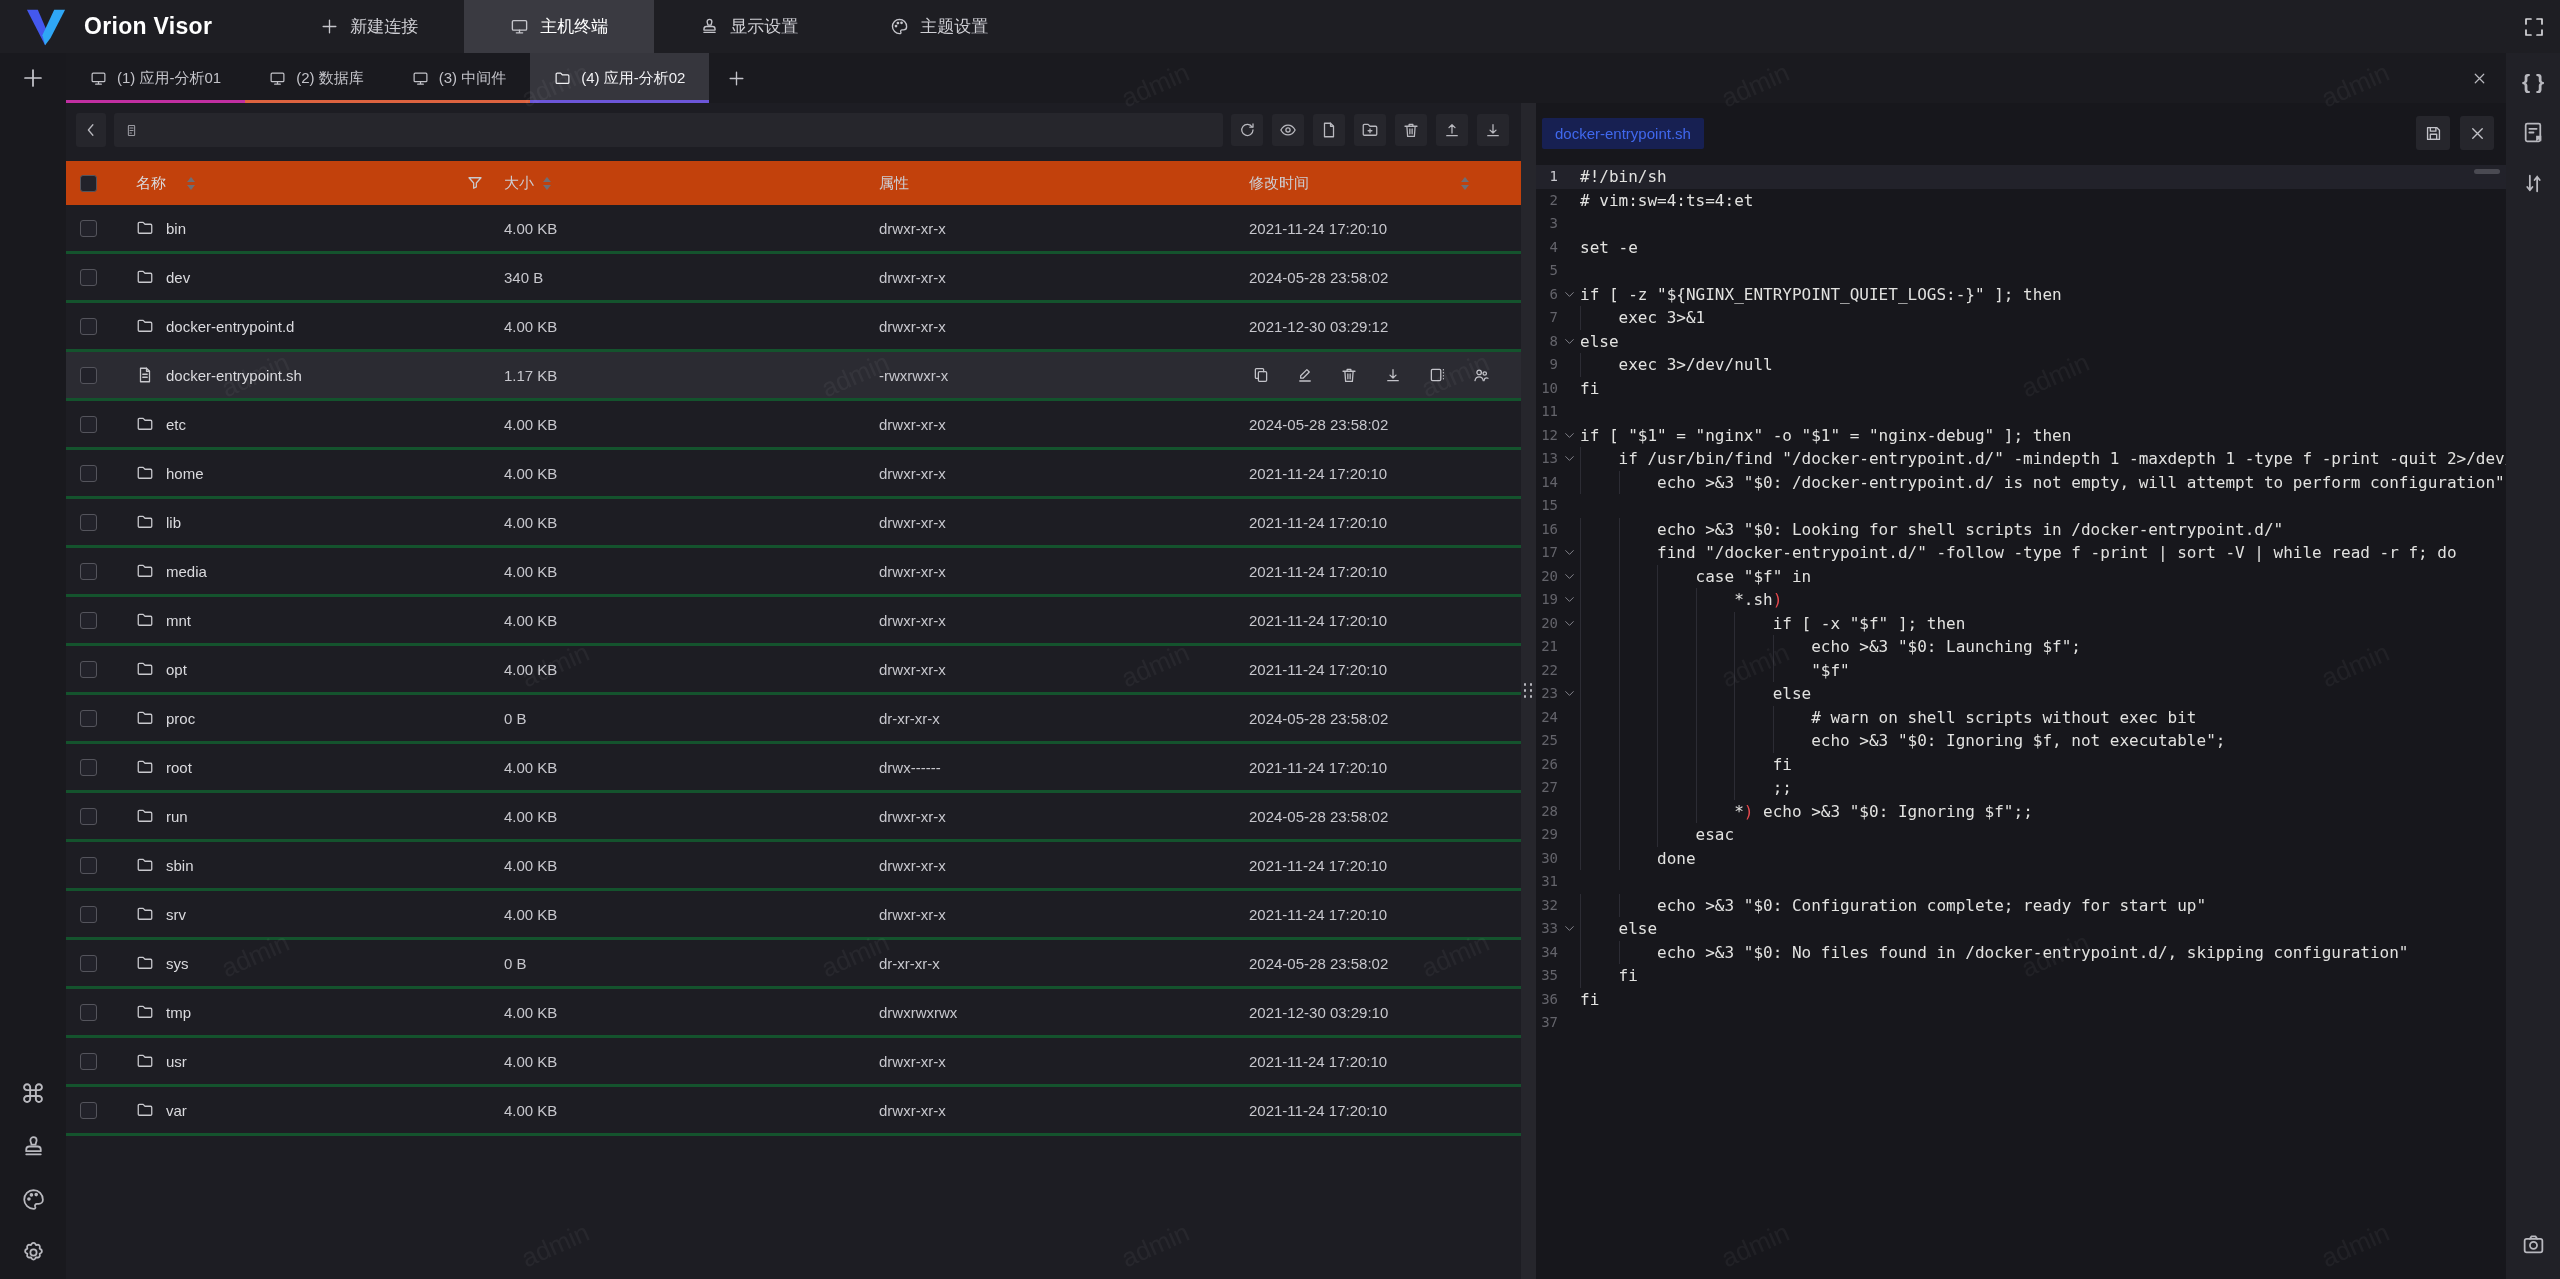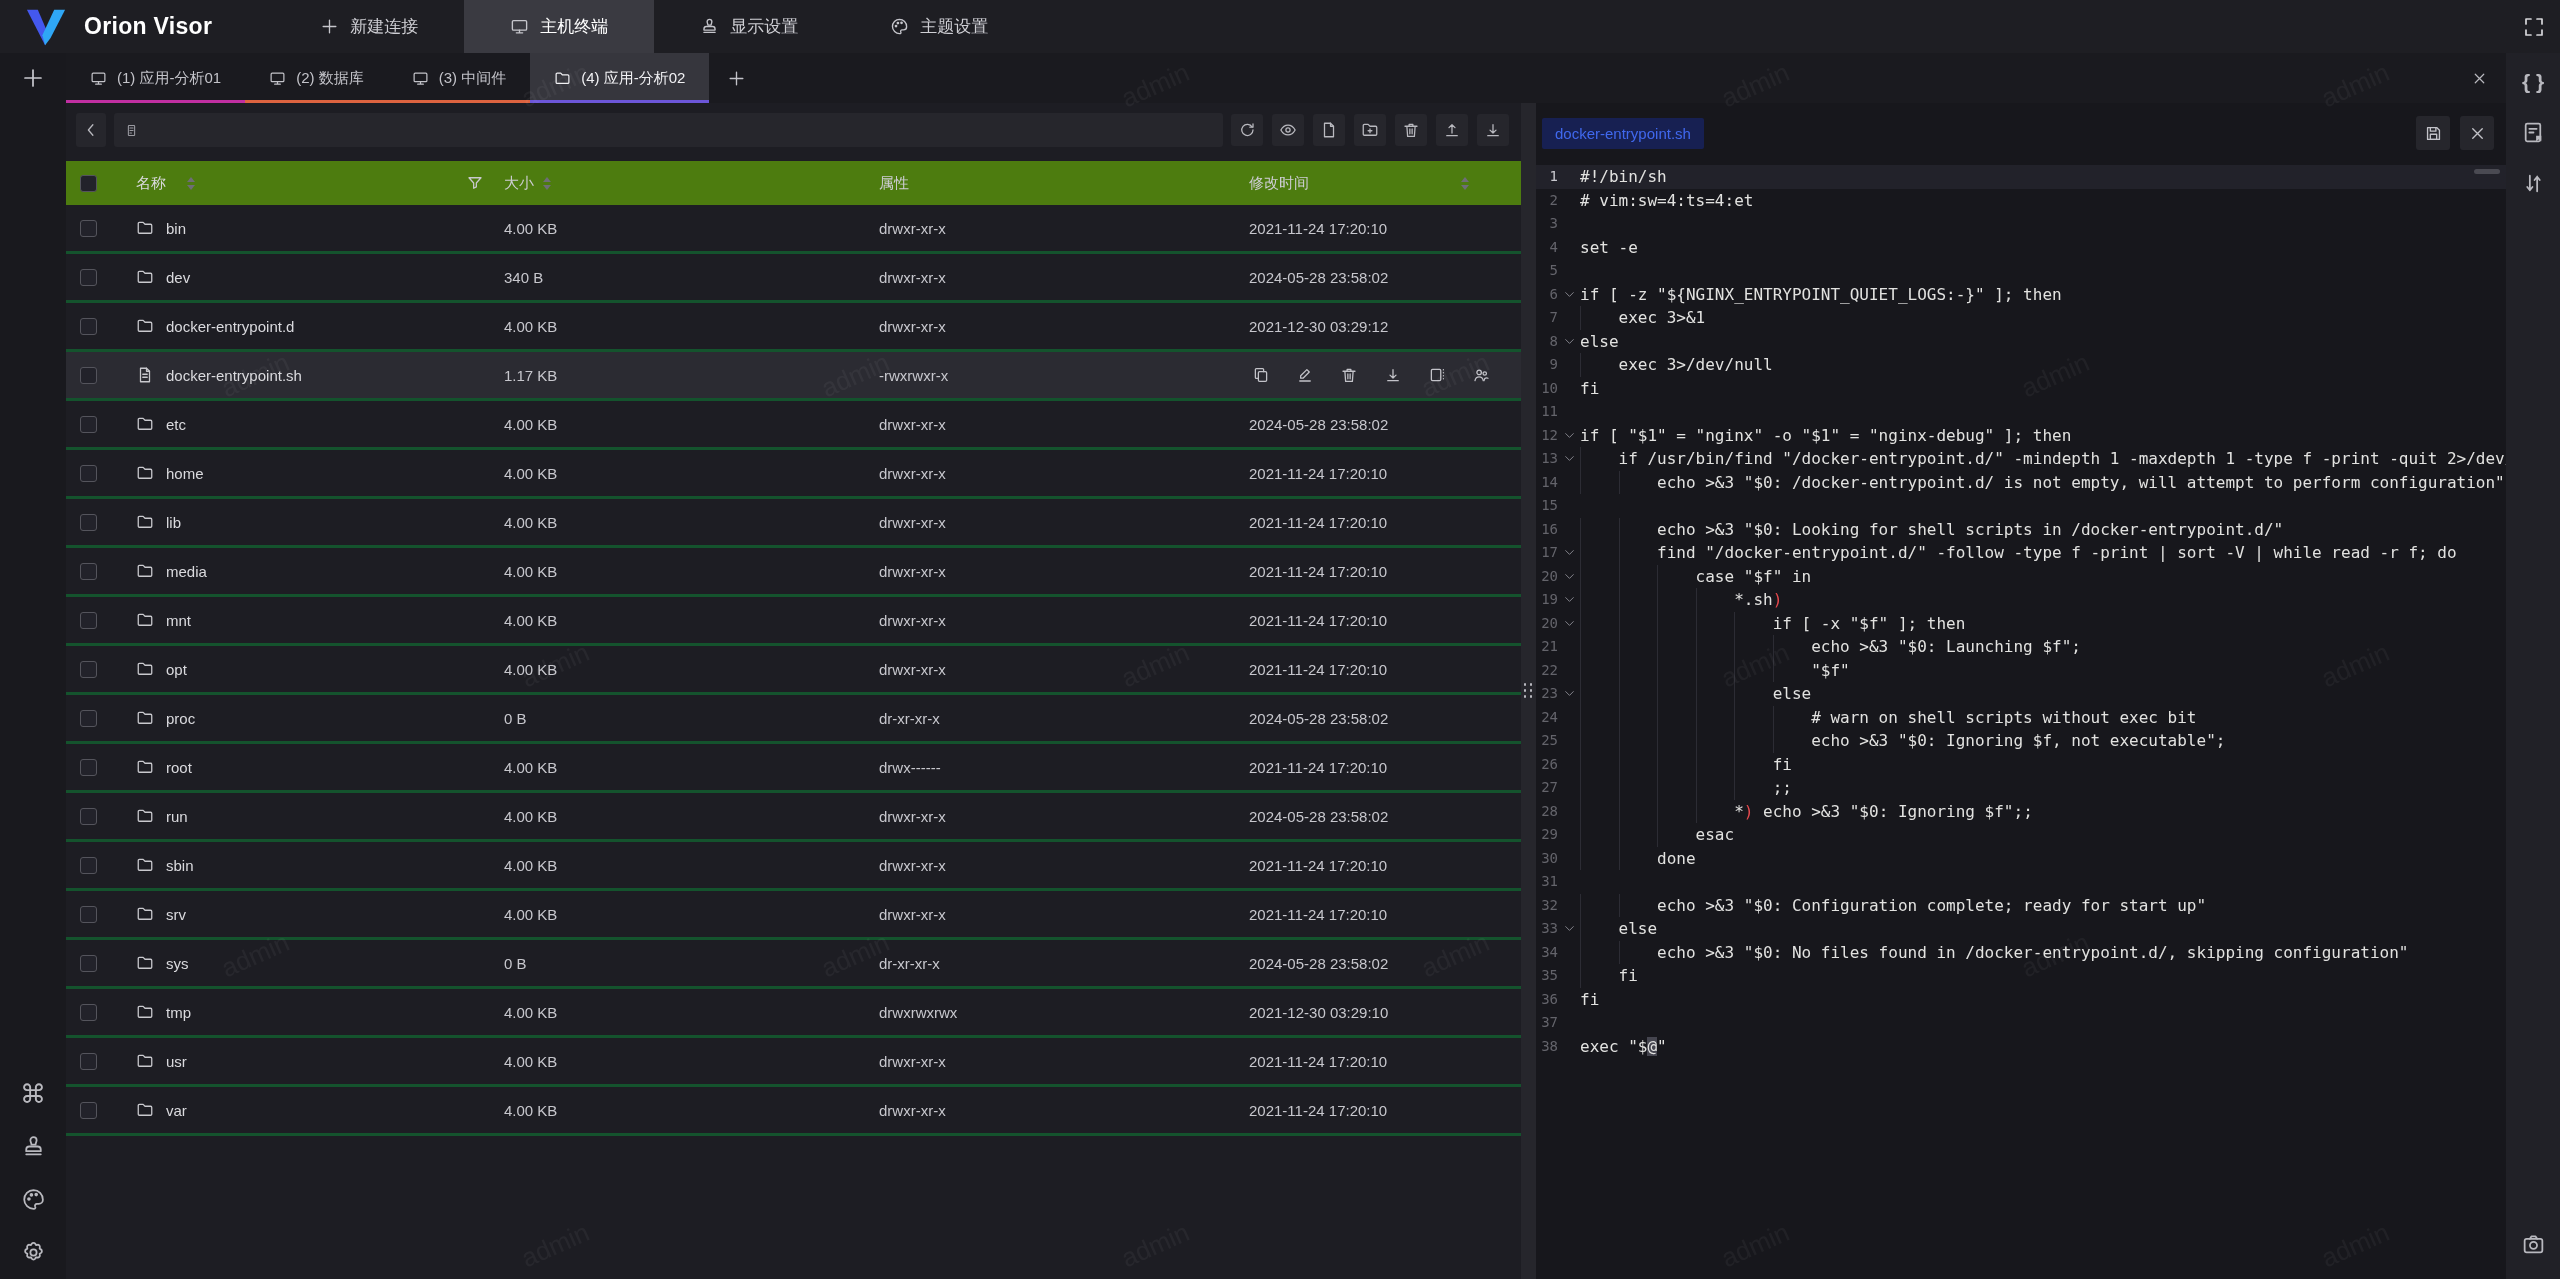--- a/index.html
+++ b/index.html
@@ -57,21 +57,21 @@
              align-items:center; padding:0 10px; gap:8px; color:#9a9aa1; }
   .pathbox .i { width:15px; height:15px; }
   .pathbox input { flex:1; background:transparent; border:none; outline:none; color:#d5d5da; font-size:14px; }
   .tb-actions { display:flex; gap:9px; }
   .tb-actions .tbtn { width:32px; height:32px; }
 
   .ftable { margin-top:6px; }
   .frow { display:grid; grid-template-columns:68px 370px 375px 370px 1fr; align-items:center;
           height:49px; border-bottom:3px solid #14532d; font-size:15px; color:#c7c7cd; }
   .frow.sel { background:#2b2b32; }
-  .fhead { height:44px; background:#4d7c0f; border-bottom:none; color:#cdcdd3; }
+  .fhead { height:44px; background:#c2410c; border-bottom:none; color:#cdcdd3; }
   .cell { display:flex; align-items:center; min-width:0; }
   .c-check { padding-left:14px; }
   .cb { width:17px; height:17px; border:1.5px solid #54545c; border-radius:3px; background:#22222a;
         flex:none; cursor:pointer; }
   .c-name { gap:12px; padding-left:2px; color:#dadade; }
   .c-name .i { width:18px; height:18px; color:#c9c9ce; flex:none; }
   .carets { display:inline-flex; flex-direction:column; gap:3px; margin-left:9px; }
   .car { width:0; height:0; border-left:4px solid transparent; border-right:4px solid transparent; }
   .car.up { border-bottom:5px solid #6e6e76; }
   .car.dn { border-top:5px solid #6e6e76; }
@@ -1004,25 +1004,20 @@
         <div class="cl">
           <span class="ln">36</span>
           <span class="fold"></span>
           <span class="ct"><span>fi</span></span>
         </div>
         <div class="cl">
           <span class="ln">37</span>
           <span class="fold"></span>
           <span class="ct">&nbsp;</span>
         </div>
-        <div class="cl">
-          <span class="ln">38</span>
-          <span class="fold"></span>
-          <span class="ct"><span>exec "$</span><span class="cur">@</span><span>"</span></span>
-        </div>
       </div>
     <span class="scroll-thumb"></span>
   </section>
 
   <aside class="strip">
     <div class="strip-top" id="strip-top">
         <span class="i txt">{ }</span>
         <span class="i">
           <svg viewBox="0 0 24 24">
             <rect x="4.5" y="3.5" width="14" height="17" rx="1.5"></rect>

